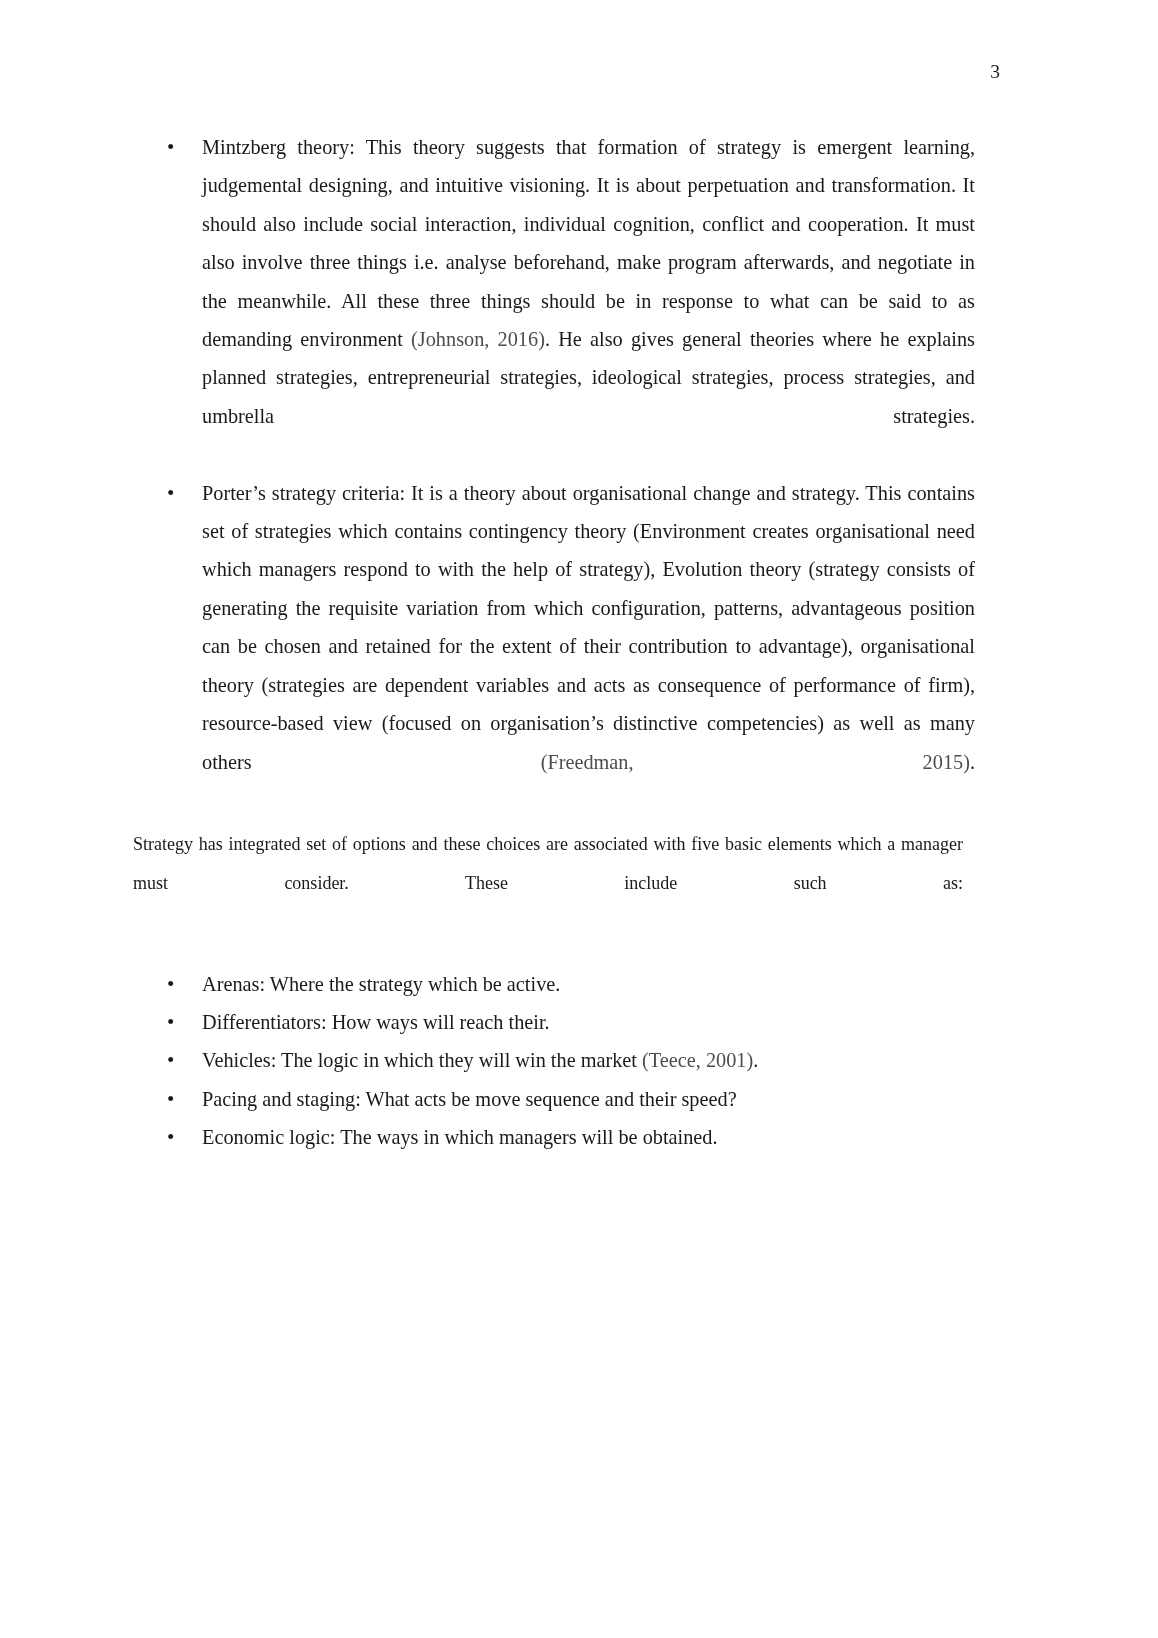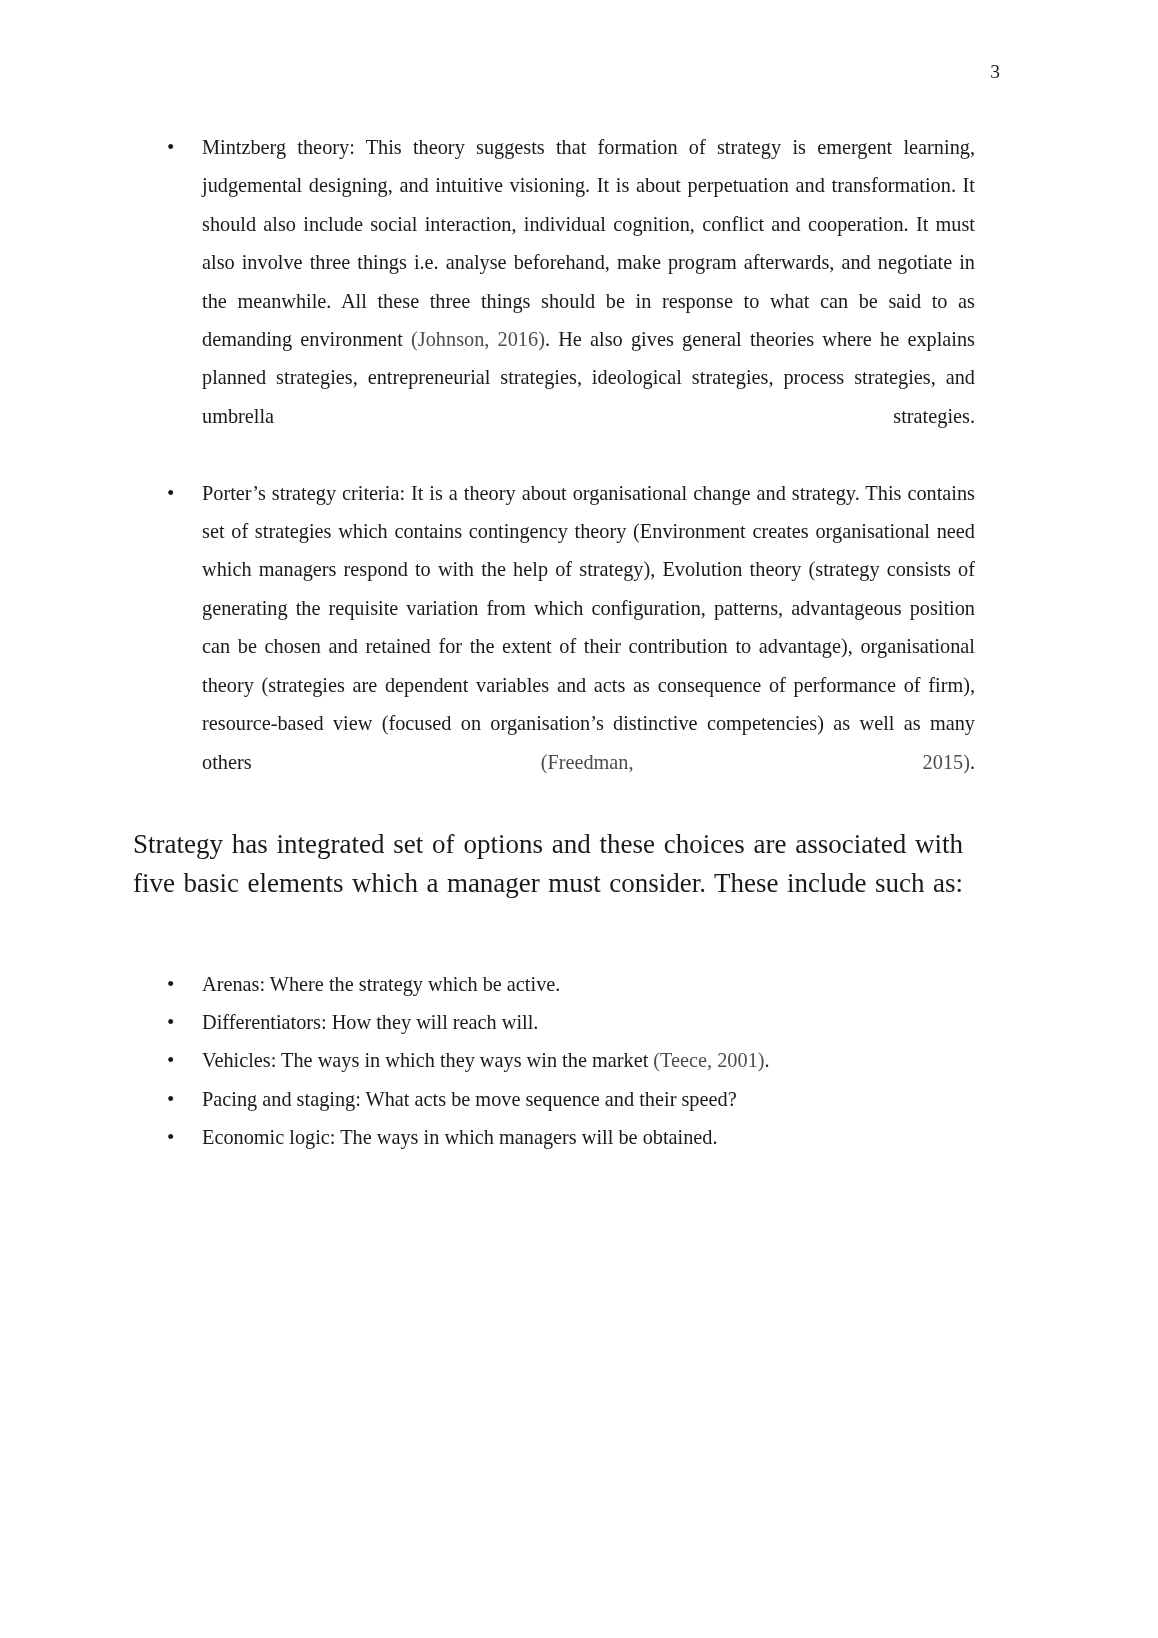--- a/index.html
+++ b/index.html
@@ -85,21 +85,21 @@
     font-size: 20.5px;
     line-height: 34px;
     font-weight: bold;
     color: #4878a8;
     font-family: "Liberation Serif", "DejaVu Serif", serif;
   }
 
   
   .intro-para {
     margin: 6px 12px 0 0;
-    font-size: 27px;
+    font-size: 18px;
     line-height: 38.4px;
     text-align: justify;
     text-justify: inter-word;
     color: #1a1a1a;
   }
   .intro-para::after {
     content: "";
     display: inline-block;
     width: 100%;
   }
@@ -145,20 +145,20 @@
           <span class="bullet-glyph">•</span>
           <p class="just-para"><span>Porter’s strategy criteria: It is a theory about organisational change and strategy. This contains set of strategies which contains contingency theory (Environment creates organisational need which managers respond to with the help of strategy), Evolution theory (strategy consists of generating the requisite variation from which configuration, patterns, advantageous position can be chosen and retained for the extent of their contribution to advantage), organisational theory (strategies are dependent variables and acts as consequence of performance of firm), resource-based view (focused on organisation’s distinctive competencies) as well as many others </span><span class="cite">(Freedman, 2015)</span><span>.</span></p>
         </li>
       </ul>
 
 
     <p class="intro-para">Strategy has integrated set of options and these choices are associated with five basic elements which a manager must consider. These include such as:</p>
 
     <ul class="minor-list" id="minor-list">
         <li><span class="bullet-glyph">•</span><span><span>Arenas: Where the strategy which be active.</span></span></li>
-        <li><span class="bullet-glyph">•</span><span><span>Differentiators: How they will reach will.</span></span></li>
-        <li><span class="bullet-glyph">•</span><span><span>Vehicles: The ways in which they ways win the market </span><span class="cite">(Teece, 2001)</span><span>.</span></span></li>
+        <li><span class="bullet-glyph">•</span><span><span>Differentiators: How ways will reach their.</span></span></li>
+        <li><span class="bullet-glyph">•</span><span><span>Vehicles: The logic in which they will win the market </span><span class="cite">(Teece, 2001)</span><span>.</span></span></li>
         <li><span class="bullet-glyph">•</span><span><span>Pacing and staging: What acts be move sequence and their speed?</span></span></li>
         <li><span class="bullet-glyph">•</span><span><span>Economic logic: The ways in which managers will be obtained.</span></span></li>
       </ul>
 
   </div>
 </div>
 
 </body></html>

